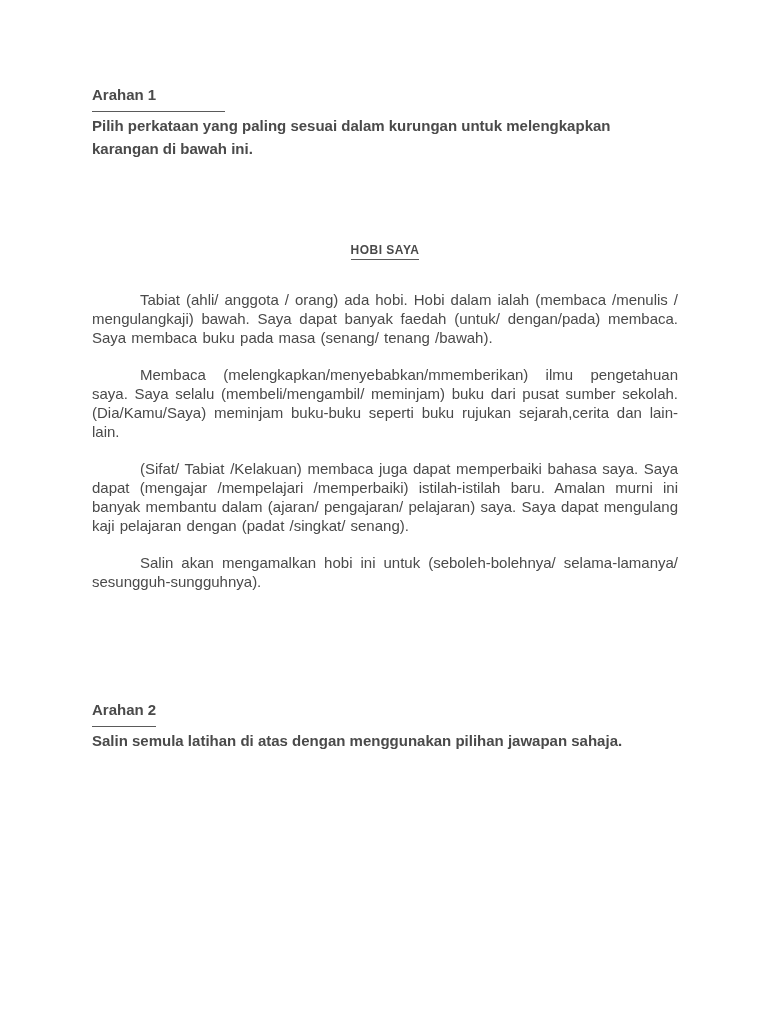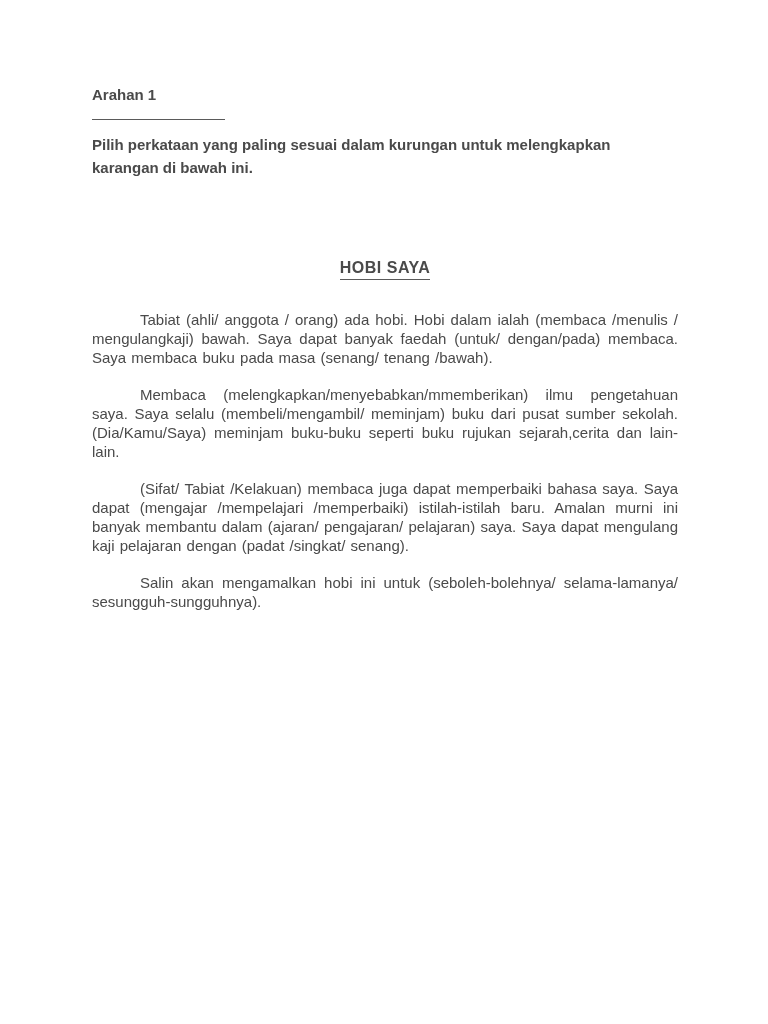--- a/index.html
+++ b/index.html
@@ -19,39 +19,39 @@
     width: 768px;
     height: 1024px;
     padding: 86px 90px 0 92px;
   }
   .arahan-title {
     display: inline-block;
     font-size: 15px;
     font-weight: 700;
     line-height: 17px;
     border-bottom: 1.5px solid #5a5a5a;
-    padding-bottom: 16px;
+    padding-bottom: 8px;
   }
   .arahan-title.extended {
     min-width: 133px;
   }
   .arahan-body {
     font-size: 15px;
     font-weight: 700;
     line-height: 22.5px;
-    margin-top: 14px;
+    margin-top: 3px;
   }
   .essay-title-row {
     text-align: center;
     margin-top: 80px;
     margin-bottom: 30px;
   }
   .essay-title {
     display: inline-block;
-    font-size: 16px;
+    font-size: 12px;
     font-weight: 700;
     letter-spacing: 0.5px;
     border-bottom: 1.5px solid #5a5a5a;
     padding-bottom: 2px;
     text-align: right;
   }
   .para {
     font-size: 15px;
     line-height: 19px;
     text-align: justify;
@@ -80,14 +80,18 @@
     <span class="essay-title">HOBI SAYA</span>
   </div>
 
   <div>
     <p class="para"><span>Tabiat </span><span class="b">(ahli/ anggota / orang)</span><span> ada hobi. Hobi dalam ialah </span><span class="b">(membaca /menulis / mengulangkaji)</span><span> bawah. Saya dapat banyak faedah </span><span class="b">(untuk/ dengan/pada)</span><span> membaca. Saya membaca buku pada masa </span><span class="b">(senang/ tenang /bawah).</span></p>
     <p class="para"><span>Membaca </span><span class="b">(melengkapkan/menyebabkan/mmemberikan)</span><span> ilmu pengetahuan saya. Saya selalu </span><span class="b">(membeli/mengambil/ meminjam)</span><span> buku dari pusat sumber sekolah. </span><span class="b">(Dia/Kamu/Saya)</span><span> meminjam buku-buku seperti buku rujukan sejarah,cerita dan lain-lain.</span></p>
     <p class="para"><span class="b">(Sifat/ Tabiat /Kelakuan)</span><span> membaca juga dapat memperbaiki bahasa saya. Saya dapat </span><span class="b">(mengajar /mempelajari /memperbaiki)</span><span> istilah-istilah baru. Amalan murni ini banyak membantu dalam </span><span class="b">(ajaran/ pengajaran/ pelajaran)</span><span> saya. Saya dapat mengulang kaji pelajaran dengan </span><span class="b">(padat /singkat/ senang).</span></p>
     <p class="para"><span>Salin akan mengamalkan hobi ini untuk </span><span class="b">(seboleh-bolehnya/ selama-lamanya/ sesungguh-sungguhnya).</span></p>
   </div>
 
+  <div class="arahan2-block">
+    <span class="arahan-title">Arahan 2</span>
+    <div class="arahan-body">Salin semula latihan di atas dengan menggunakan pilihan jawapan sahaja.</div>
+  </div>
 
 </div>
 
 </body></html>

